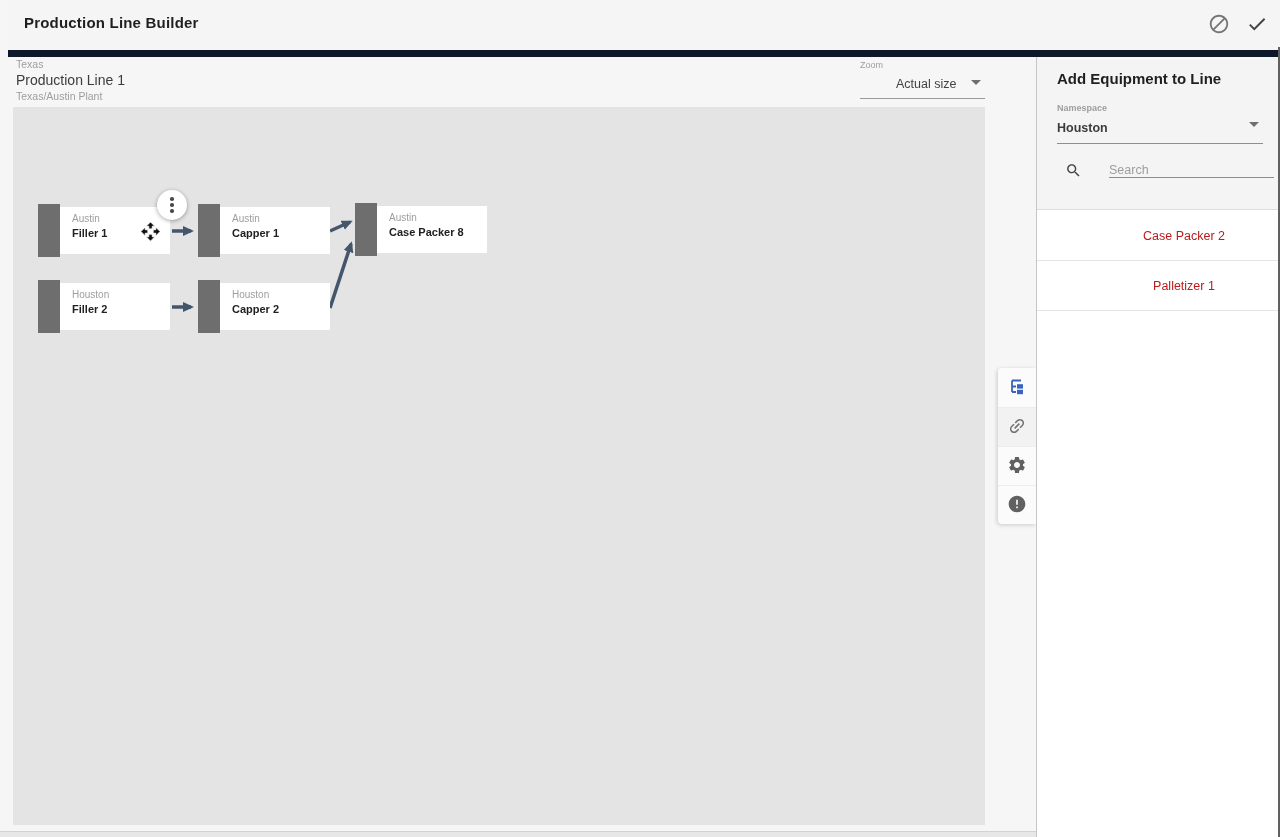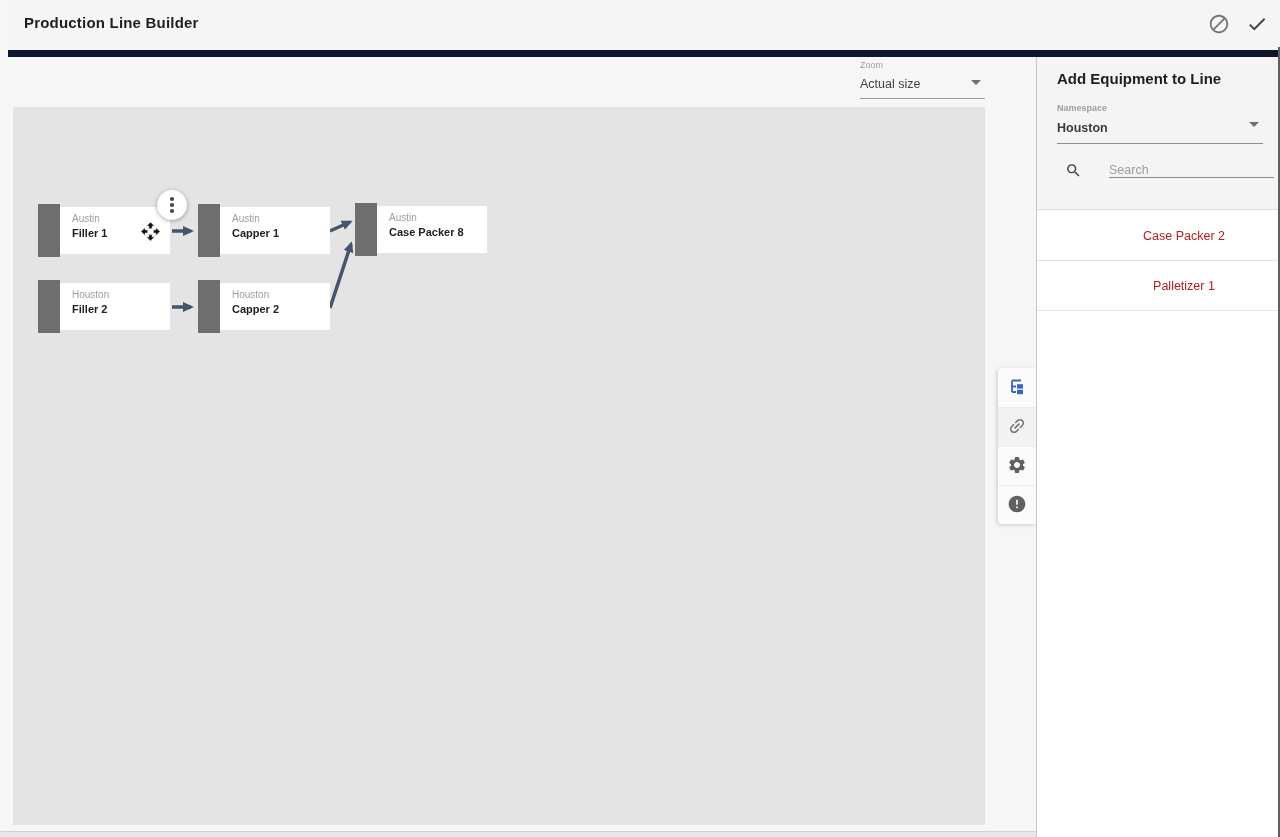--- a/index.html
+++ b/index.html
@@ -16,21 +16,21 @@
   
   .main { position:absolute; left:0; top:47px; width:1036px; height:790px; background:#f6f6f6; }
   .canvas-meta { position:absolute; left:16px; top:11px; }
   .meta-ns   { font-size:10.5px; color:#9e9e9e; line-height:13px; }
   .meta-name { font-size:14px;   color:#3c3c3c; line-height:18px; }
   .meta-path { font-size:10.5px; color:#9e9e9e; line-height:14px; }
 
   .zoom-control { position:absolute; left:860px; top:13px; width:125px; }
   .zoom-label { font-size:9px; color:#9e9e9e; }
   .zoom-value-row { position:relative; margin-top:4px; border-bottom:1px solid #9a9a9a; padding-bottom:6px; cursor:pointer; }
-  .zoom-value { font-size:12.5px; color:#424242; }
+  .zoom-value { font-size:12.5px; color:#424242;margin-left:36px; }
   .caret { position:absolute; right:4px; top:6px; width:0; height:0;
            border-left:5px solid transparent; border-right:5px solid transparent; border-top:5px solid #6f6f6f; }
 
   .canvas { position:absolute; left:13px; top:60px; width:972px; height:718px; background:#e4e4e4; }
 
   
   .node { position:absolute; width:132px; height:53px; cursor:grab; }
   .node-bar { position:absolute; left:0; top:0; width:22px; height:53px; background:#6e6e6e; }
   .node-card { position:absolute; left:22px; top:3px; right:0; bottom:3px; background:#ffffff; padding:5px 0 0 12px; }
   .node-ns   { font-size:10px; color:#9e9e9e; line-height:14px; }
@@ -97,20 +97,25 @@
     <span>
       <svg viewBox="0 0 24 24" width="22" height="22">
           <path fill="#424242" d="M9 16.17 4.83 12l-1.42 1.41L9 19 21 7l-1.41-1.41z"></path>
         </svg>
     </span>
   </button>
 </div>
 
 <div class="main">
 
+  <div class="canvas-meta">
+    <div class="meta-ns">Texas</div>
+    <div class="meta-name">Production Line 1</div>
+    <div class="meta-path">Texas/Austin Plant</div>
+  </div>
 
   <div class="zoom-control">
     <div class="zoom-label">Zoom</div>
     <div class="zoom-value-row">
       <span class="zoom-value">Actual size</span>
       <span class="caret"></span>
     </div>
   </div>
 
   <div class="canvas">

